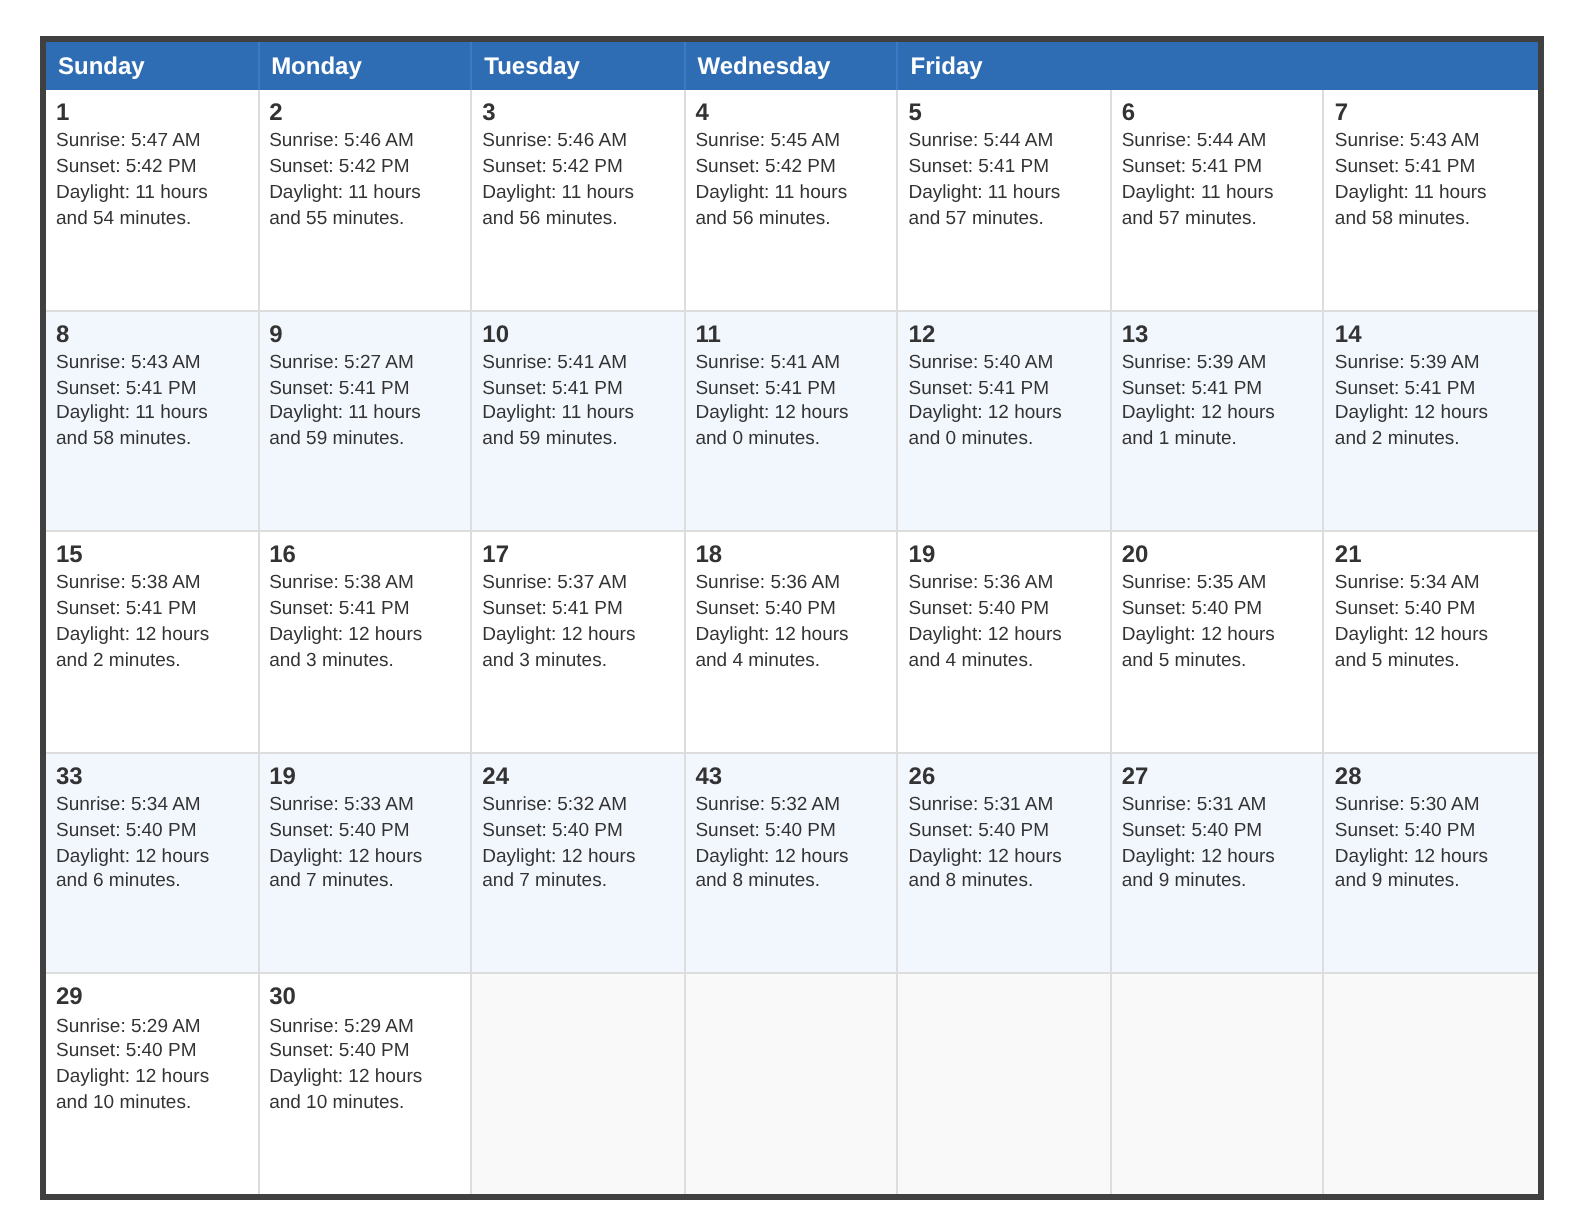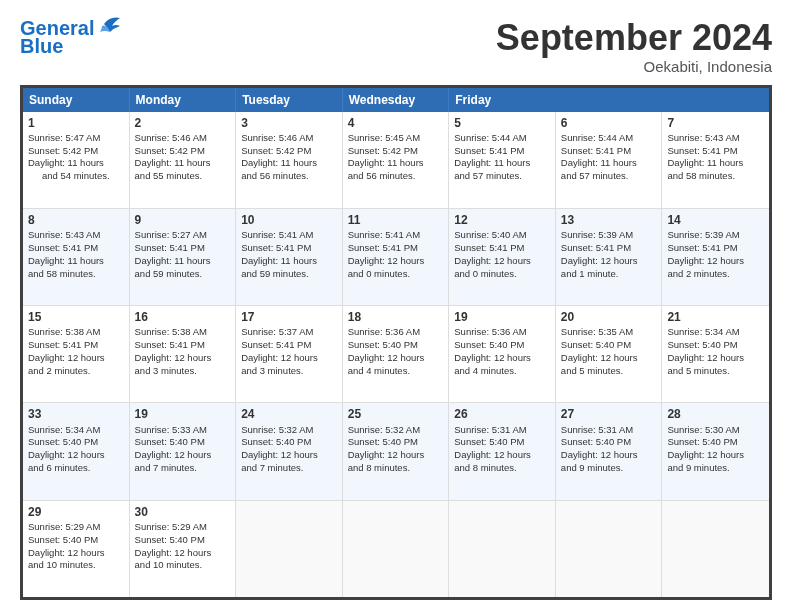--- a/index.html
+++ b/index.html
@@ -88,60 +88,39 @@
       font-size: 12px;
       font-weight: bold;
       display: block;
       margin-bottom: 1px;
     }
   </style>
 </head>
 <body>
 
 <div class="page">
-  <div class="header">
-    <div class="logo">
-      <div>
-        <div style="display:flex;align-items:center;">
-          <div style="font-size:20px;font-weight:bold;color:#333;line-height:1;">
-            <span style="color:#1a6fc4;">General</span>
-          </div>
-
-          <svg width="26" height="22" viewBox="0 0 26 22" style="margin-left:2px;margin-top:-6px;">
-            <path d="M8 10 Q14 2 24 4 Q18 8 16 12 Q20 10 24 12 Q18 14 14 18 Q12 14 8 10Z" fill="#1a6fc4"></path>
-            <path d="M6 12 Q10 10 14 18 Q8 16 4 18 Q6 15 6 12Z" fill="#5ba3e0"></path>
-          </svg>
-        </div>
-        <div style="font-size:20px;font-weight:bold;color:#1a6fc4;line-height:1;margin-top:-2px;">Blue</div>
-      </div>
-    </div>
-    <div class="title-block">
-      <div class="month-title">September 2024</div>
-      <div class="location">Oekabiti, Indonesia</div>
-    </div>
-  </div>
 
   <div class="calendar">
     <div class="cal-header">
 
     <div class="cal-header-cell">Sunday</div>
         <div class="cal-header-cell">Monday</div>
         <div class="cal-header-cell">Tuesday</div>
         <div class="cal-header-cell">Wednesday</div>
         <div class="cal-header-cell">Friday</div>
       </div>
     <div class="cal-body">
 
     <div class="cal-row">
           <div class="cal-cell">
             <span class="day-num">1</span>
             <span style="display: block;">Sunrise: 5:47 AM</span>
             <span style="display: block;">Sunset: 5:42 PM</span>
             <span style="display: block;">Daylight: 11 hours</span>
-            <span style="display: block; text-align: center;">and 54 minutes.</span>
+            <span style="display: block;">and 54 minutes.</span>
           </div>
           <div class="cal-cell">
             <span class="day-num">2</span>
             <span style="display: block;">Sunrise: 5:46 AM</span>
             <span style="display: block;">Sunset: 5:42 PM</span>
             <span style="display: block;">Daylight: 11 hours</span>
             <span style="display: block;">and 55 minutes.</span>
           </div>
           <div class="cal-cell">
             <span class="day-num">3</span>
@@ -297,21 +276,21 @@
             <span style="display: block;">and 7 minutes.</span>
           </div>
           <div class="cal-cell alt-row">
             <span class="day-num">24</span>
             <span style="display: block;">Sunrise: 5:32 AM</span>
             <span style="display: block;">Sunset: 5:40 PM</span>
             <span style="display: block;">Daylight: 12 hours</span>
             <span style="display: block;">and 7 minutes.</span>
           </div>
           <div class="cal-cell alt-row">
-            <span class="day-num">25</span>
+            <span class="day-num">43</span>
             <span style="display: block;">Sunrise: 5:32 AM</span>
             <span style="display: block;">Sunset: 5:40 PM</span>
             <span style="display: block;">Daylight: 12 hours</span>
             <span style="display: block;">and 8 minutes.</span>
           </div>
           <div class="cal-cell alt-row">
             <span class="day-num">26</span>
             <span style="display: block;">Sunrise: 5:31 AM</span>
             <span style="display: block;">Sunset: 5:40 PM</span>
             <span style="display: block;">Daylight: 12 hours</span>

